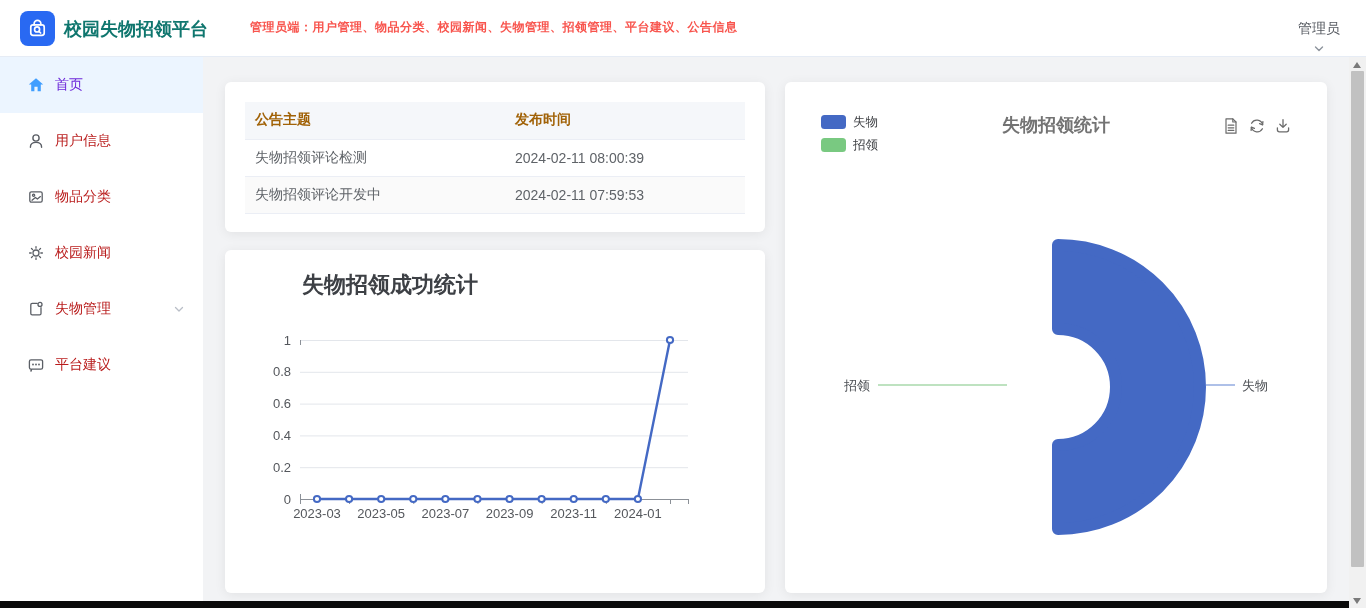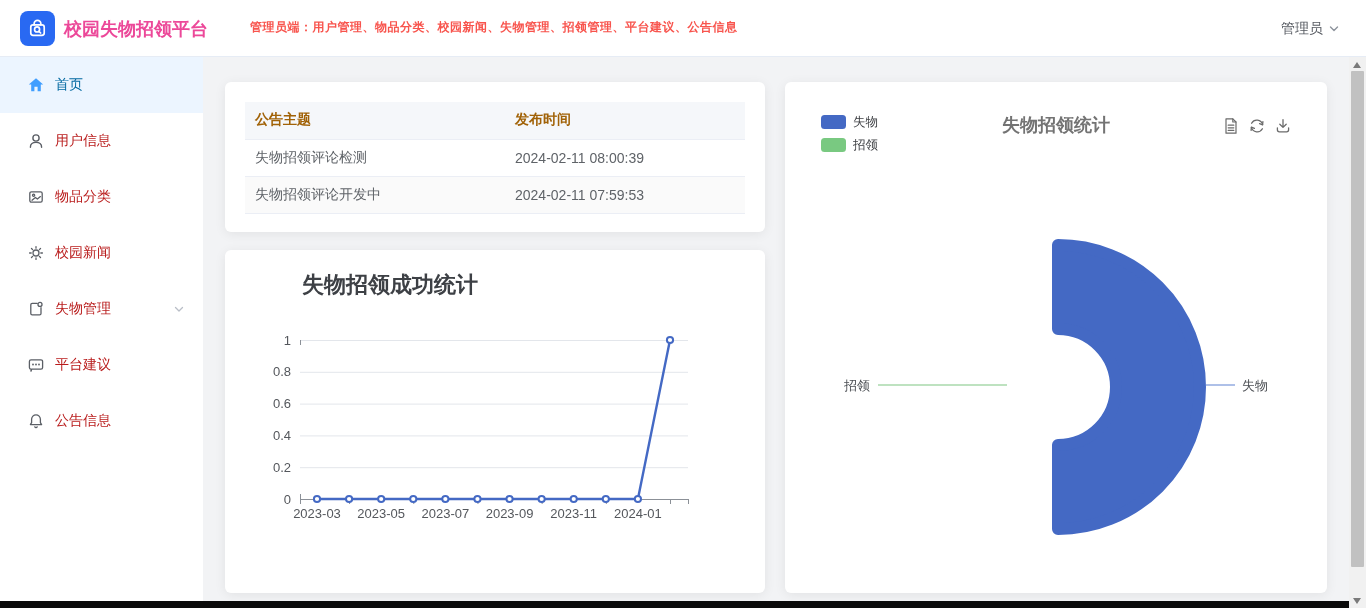--- a/index.html
+++ b/index.html
@@ -4,30 +4,30 @@
 <style>
   * { margin:0; padding:0; box-sizing:border-box; }
   html,body { width:1366px; height:608px; overflow:hidden; }
   body { font-family:"Liberation Sans","DejaVu Sans",sans-serif; background:#f2f3f5; position:relative; }
 
   
   .header { position:absolute; left:0; top:0; width:1366px; height:57px; background:#fff;
             border-bottom:1px solid #e6ecf5; z-index:5; }
   .logo-box { position:absolute; left:20px; top:11px; width:35px; height:35px; border-radius:8px;
               background:#2969f2; display:flex; align-items:center; justify-content:center; }
-  .app-title { position:absolute; left:64px; top:17px; font-size:18px; font-weight:bold; color:#ec4899; }
+  .app-title { position:absolute; left:64px; top:17px; font-size:18px; font-weight:bold; color:#0f766e; }
   .admin-banner { position:absolute; left:250px; top:19px; font-size:12px; font-weight:600; color:#f8544d; letter-spacing:.5px; }
-  .user-menu { position:absolute; right:26px; top:20px; font-size:14px; color:#565a61; display:flex; align-items:center; gap:5px; cursor:pointer; }
+  .user-menu { position:absolute; right:26px; top:20px; font-size:14px; color:#565a61; display:flex; align-items:center; gap:5px; cursor:pointer;flex-direction:column; }
 
   
   .sidebar { position:absolute; left:0; top:57px; width:203px; height:544px; background:#fff; z-index:4; }
   .side-item { position:relative; height:56px; display:flex; align-items:center; padding-left:27px;
                font-size:14px; color:#b91c1c; cursor:pointer; }
   .side-item .s-icon { width:18px; height:18px; margin-right:10px; color:#5b5f66; flex:0 0 18px; }
-  .side-item.active { background:#ecf5ff; color:#0369a1;text-align:right; }
+  .side-item.active { background:#ecf5ff; color:#6d28d9;text-align:right; }
   .side-item.active .s-icon { color:#409eff; }
   .side-item .chev { position:absolute; right:18px; top:22px; width:12px; height:12px; color:#b9bec7; }
 
   
   .card { position:absolute; background:#fff; border-radius:6px; box-shadow:0 2px 12px rgba(0,0,0,.07); }
   .card-table { left:225px; top:82px; width:540px; height:150px; padding:20px; }
   .card-line  { left:225px; top:250px; width:540px; height:343px; }
   .card-pie   { left:785px; top:82px; width:542px; height:511px; }
 
   
@@ -133,27 +133,20 @@
 
 
   <div class="side-item">
     <svg class="s-icon" viewBox="0 0 18 18" fill="none" stroke="currentColor" stroke-width="1.3" stroke-linecap="round" stroke-linejoin="round">
       <path d="M4.6 13.2 H14 a1.6 1.6 0 0 0 1.6 -1.6 V5.4 A1.6 1.6 0 0 0 14 3.8 H4 a1.6 1.6 0 0 0 -1.6 1.6 v6.2 a1.6 1.6 0 0 0 1.6 1.6 v2 z"></path>
       <path d="M6 8.5 h.01 M9 8.5 h.01 M12 8.5 h.01" stroke-width="1.8"></path>
     </svg>
     <span>平台建议</span>
   </div>
 
-  <div class="side-item">
-    <svg class="s-icon" viewBox="0 0 18 18" fill="none" stroke="currentColor" stroke-width="1.3" stroke-linecap="round" stroke-linejoin="round">
-      <path d="M9 2.8 a4.4 4.4 0 0 1 4.4 4.4 V10.6 l1.2 2 H3.4 l1.2 -2 V7.2 A4.4 4.4 0 0 1 9 2.8 z"></path>
-      <path d="M7.8 14.8 a1.3 1.3 0 0 0 2.4 0"></path>
-    </svg>
-    <span>公告信息</span>
-  </div>
 </div>
 
 <div class="card card-table">
   <table class="ann">
     <colgroup>
         <col style="width:52%">
         <col style="width:48%">
       </colgroup>
     <thead>
       <tr>

